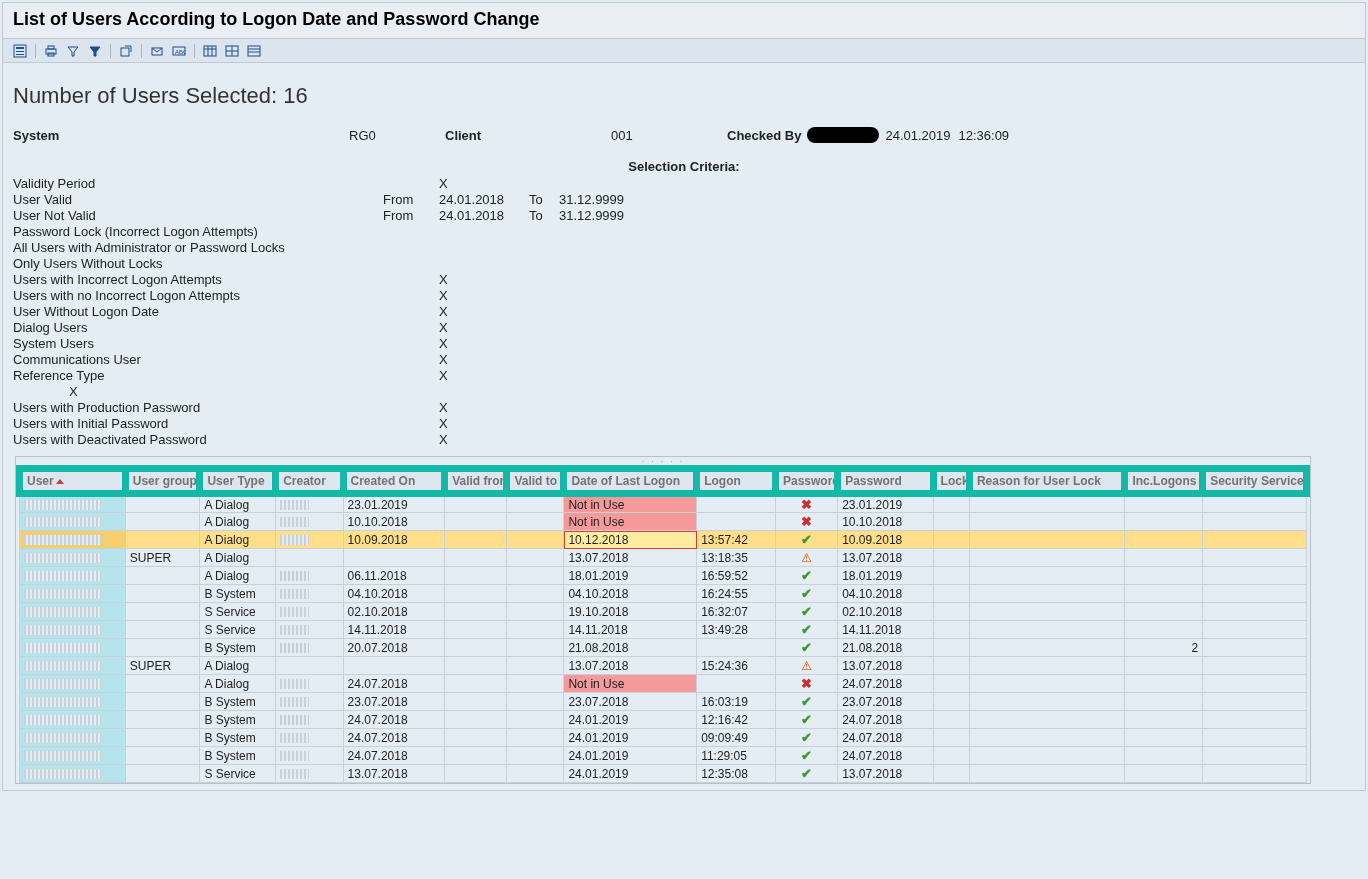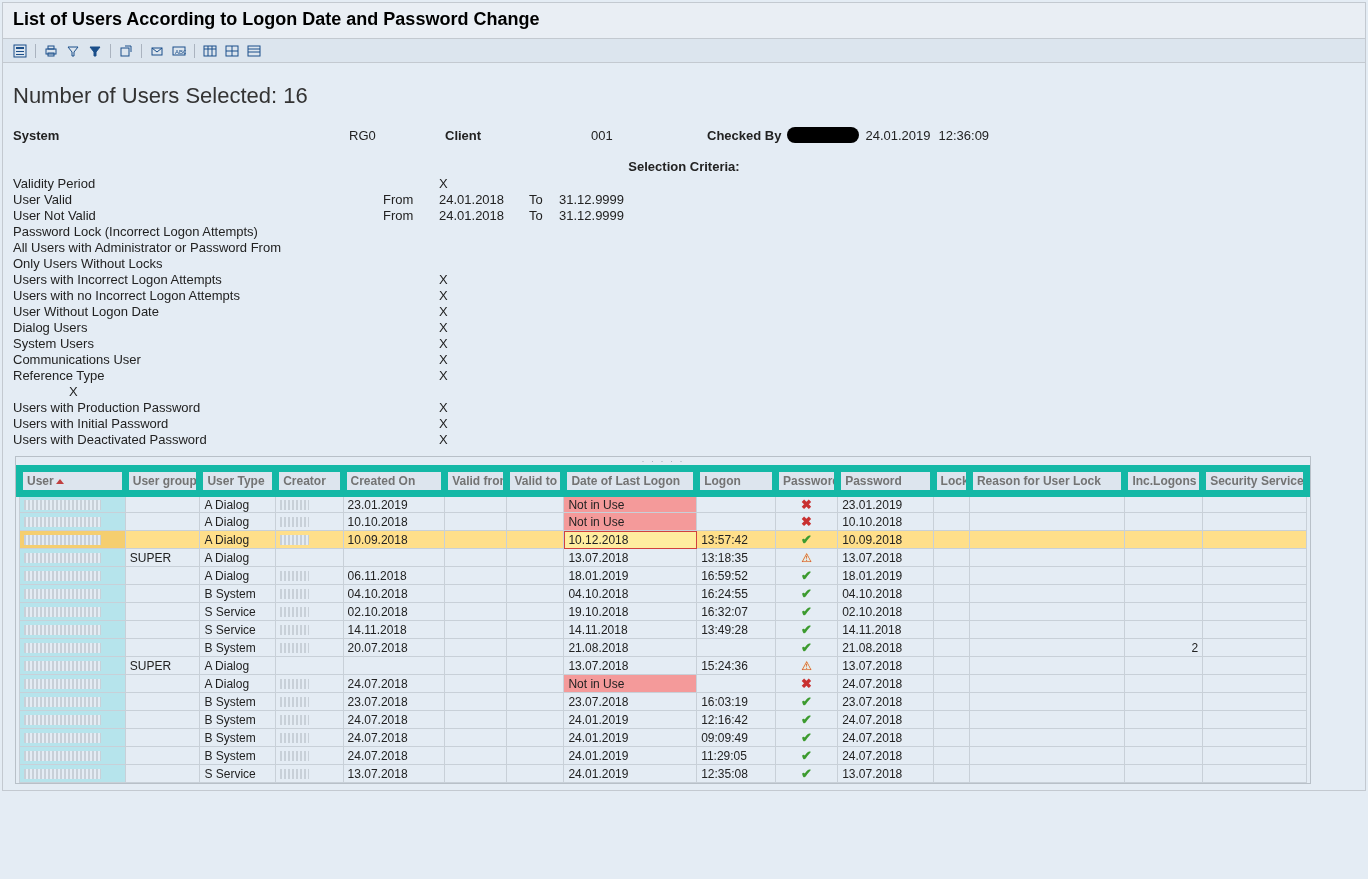--- a/index.html
+++ b/index.html
@@ -245,21 +245,21 @@
     <div class="info-row">
       <div class="info-block" style="width:320px;">
         <span class="info-label">System</span>
       </div>
       <div class="info-block" style="width:80px;">
         <span>RG0</span>
       </div>
       <div class="info-block" style="width:130px;">
         <span class="info-label">Client</span>
       </div>
-      <div class="info-block" style="width:100px;">
+      <div class="info-block" style="width:100px;margin-left:20px;">
         <span>001</span>
       </div>
       <div class="info-block">
         <span class="info-label">Checked By</span>
         <span class="redacted"></span>
         <span>24.01.2019</span>
         <span style="display:inline-block;width:8px"></span>
         <span>12:36:09</span>
       </div>
     </div>
@@ -288,21 +288,21 @@
           <span class="cv">31.12.9999</span>
         </div>
         <div class="criteria-line">
           <span class="cl">Password Lock (Incorrect Logon Attempts)</span>
           <span class="cf"></span>
           <span class="cv"></span>
           <span class="ct"></span>
           <span class="cv"></span>
         </div>
         <div class="criteria-line">
-          <span class="cl">All Users with Administrator or Password From</span>
+          <span class="cl">All Users with Administrator or Password Locks</span>
           <span class="cf"></span>
           <span class="cv"></span>
           <span class="ct"></span>
           <span class="cv"></span>
         </div>
         <div class="criteria-line">
           <span class="cl">Only Users Without Locks</span>
           <span class="cf"></span>
           <span class="cv"></span>
           <span class="ct"></span>

